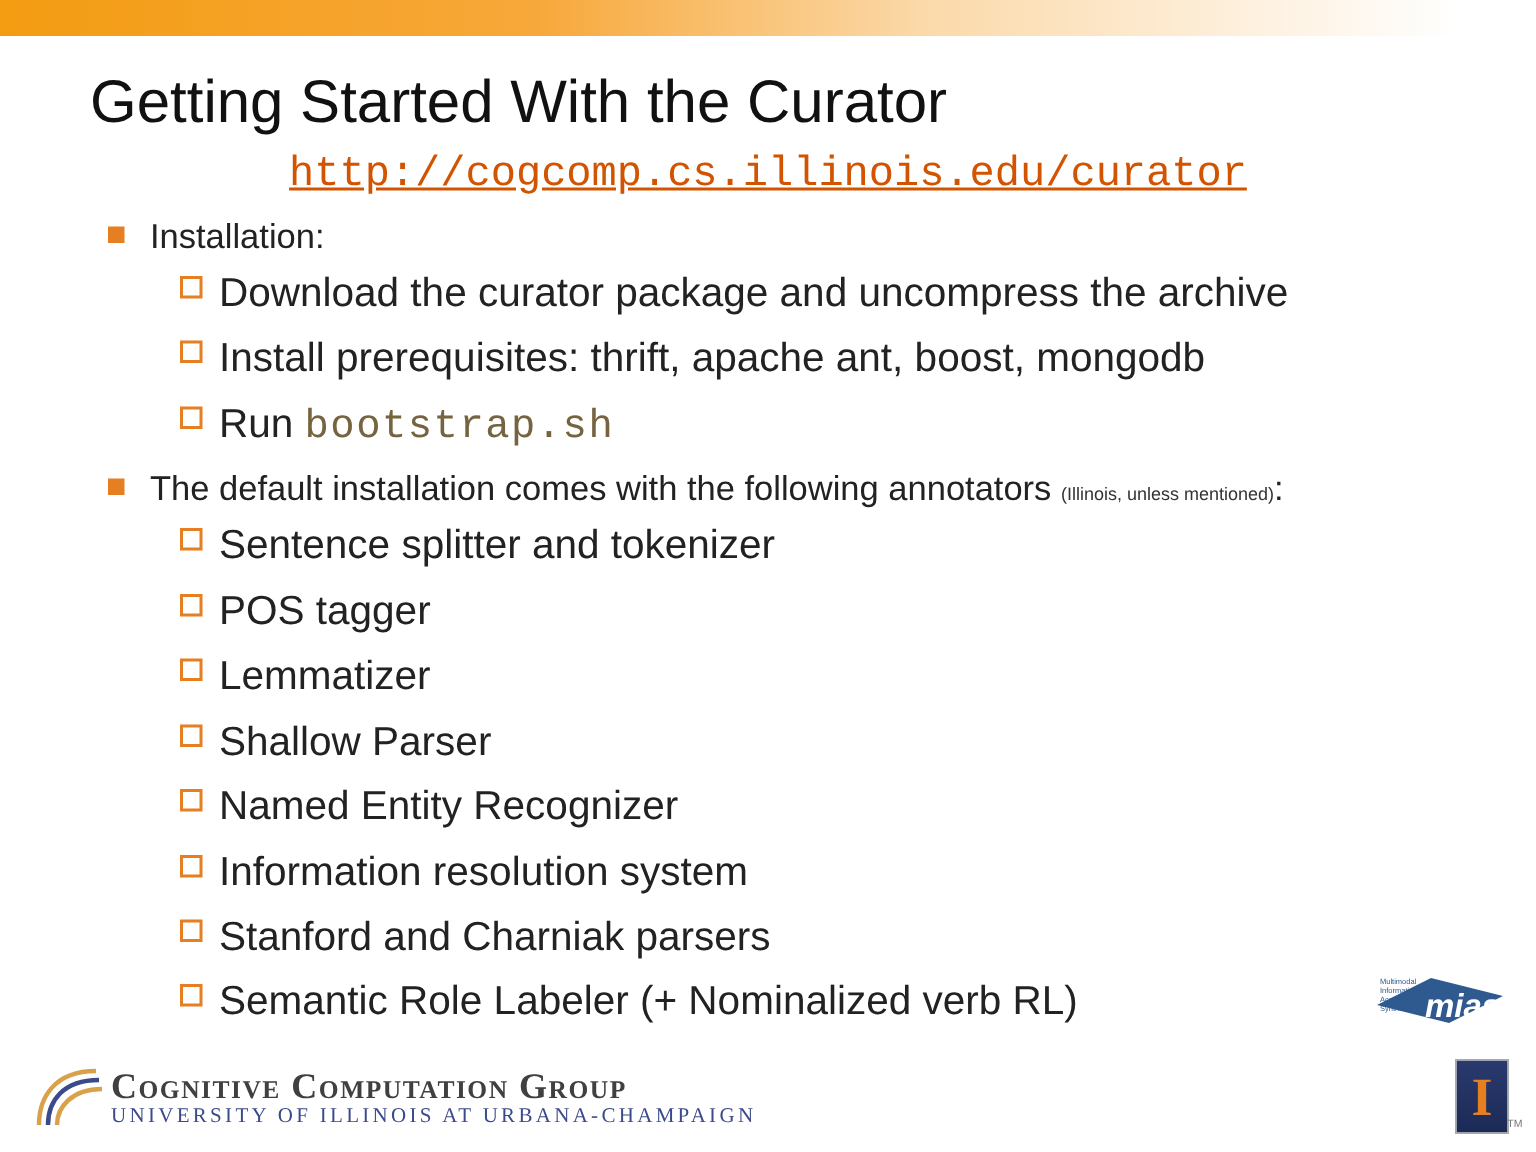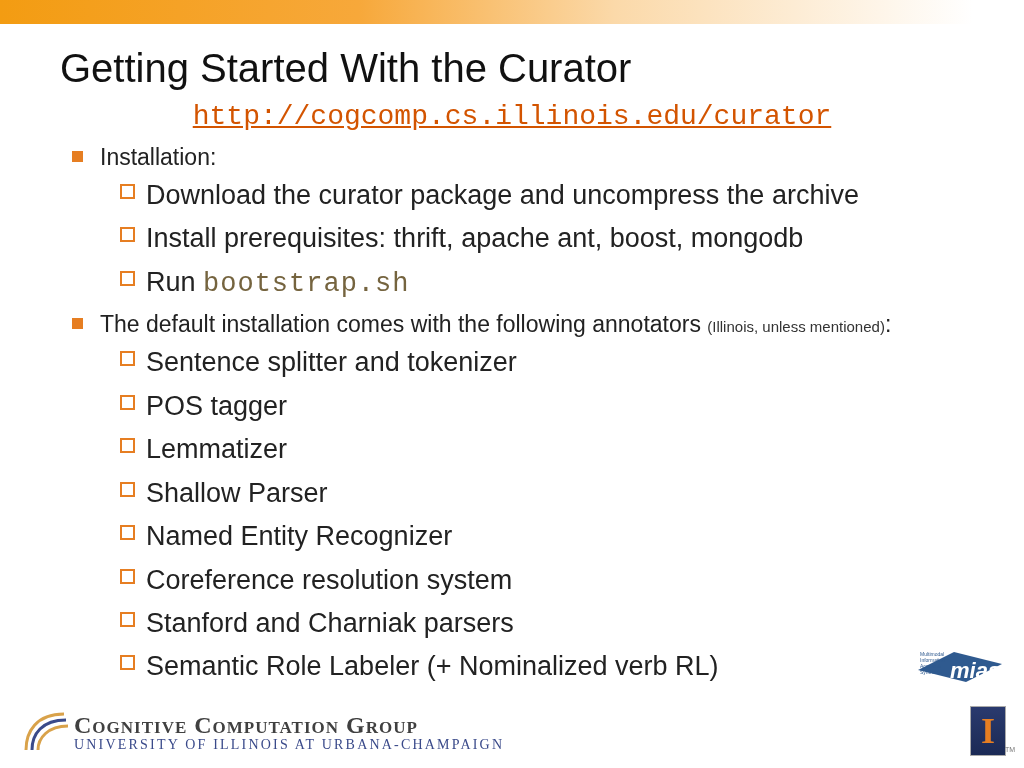--- a/index.html
+++ b/index.html
@@ -37,21 +37,21 @@
   ul.sub > li::before {
     content: "";
     position: absolute;
     left: 20px;
     top: 7px;
     width: 11px;
     height: 11px;
     border: 2px solid #e67e22;
     background: transparent;
   }
-  .paren { font-size: 15px; color: #333; }
+  .paren { font-size: 12px; color: #333; }
   .code { font-family: Liberation Mono, monospace; color: #75643f; letter-spacing: 1px; }
   .footer {
     position: absolute;
     left: 0; right: 0; bottom: 12px;
     display: flex;
     justify-content: space-between;
     align-items: flex-end;
     padding: 0 18px;
   }
   .ccg-logo { display: flex; align-items: center; gap: 2px; }
@@ -102,21 +102,21 @@
       </ul>
     </li>
     <li>
       <span>The default installation comes with the following annotators </span><span class="paren">(Illinois, unless mentioned)</span><span>:</span>
       <ul class="sub">
         <li>Sentence splitter and tokenizer</li>
         <li>POS tagger</li>
         <li>Lemmatizer</li>
         <li>Shallow Parser</li>
         <li>Named Entity Recognizer</li>
-        <li>Coreference resolution system</li>
+        <li>Information resolution system</li>
         <li>Stanford and Charniak parsers</li>
         <li>Semantic Role Labeler (+ Nominalized verb RL)</li>
       </ul>
     </li>
   </ul>
 </div>
 
 <div class="footer">
   <div class="ccg-logo">
     <svg width="54" height="48" viewBox="0 0 54 48">

